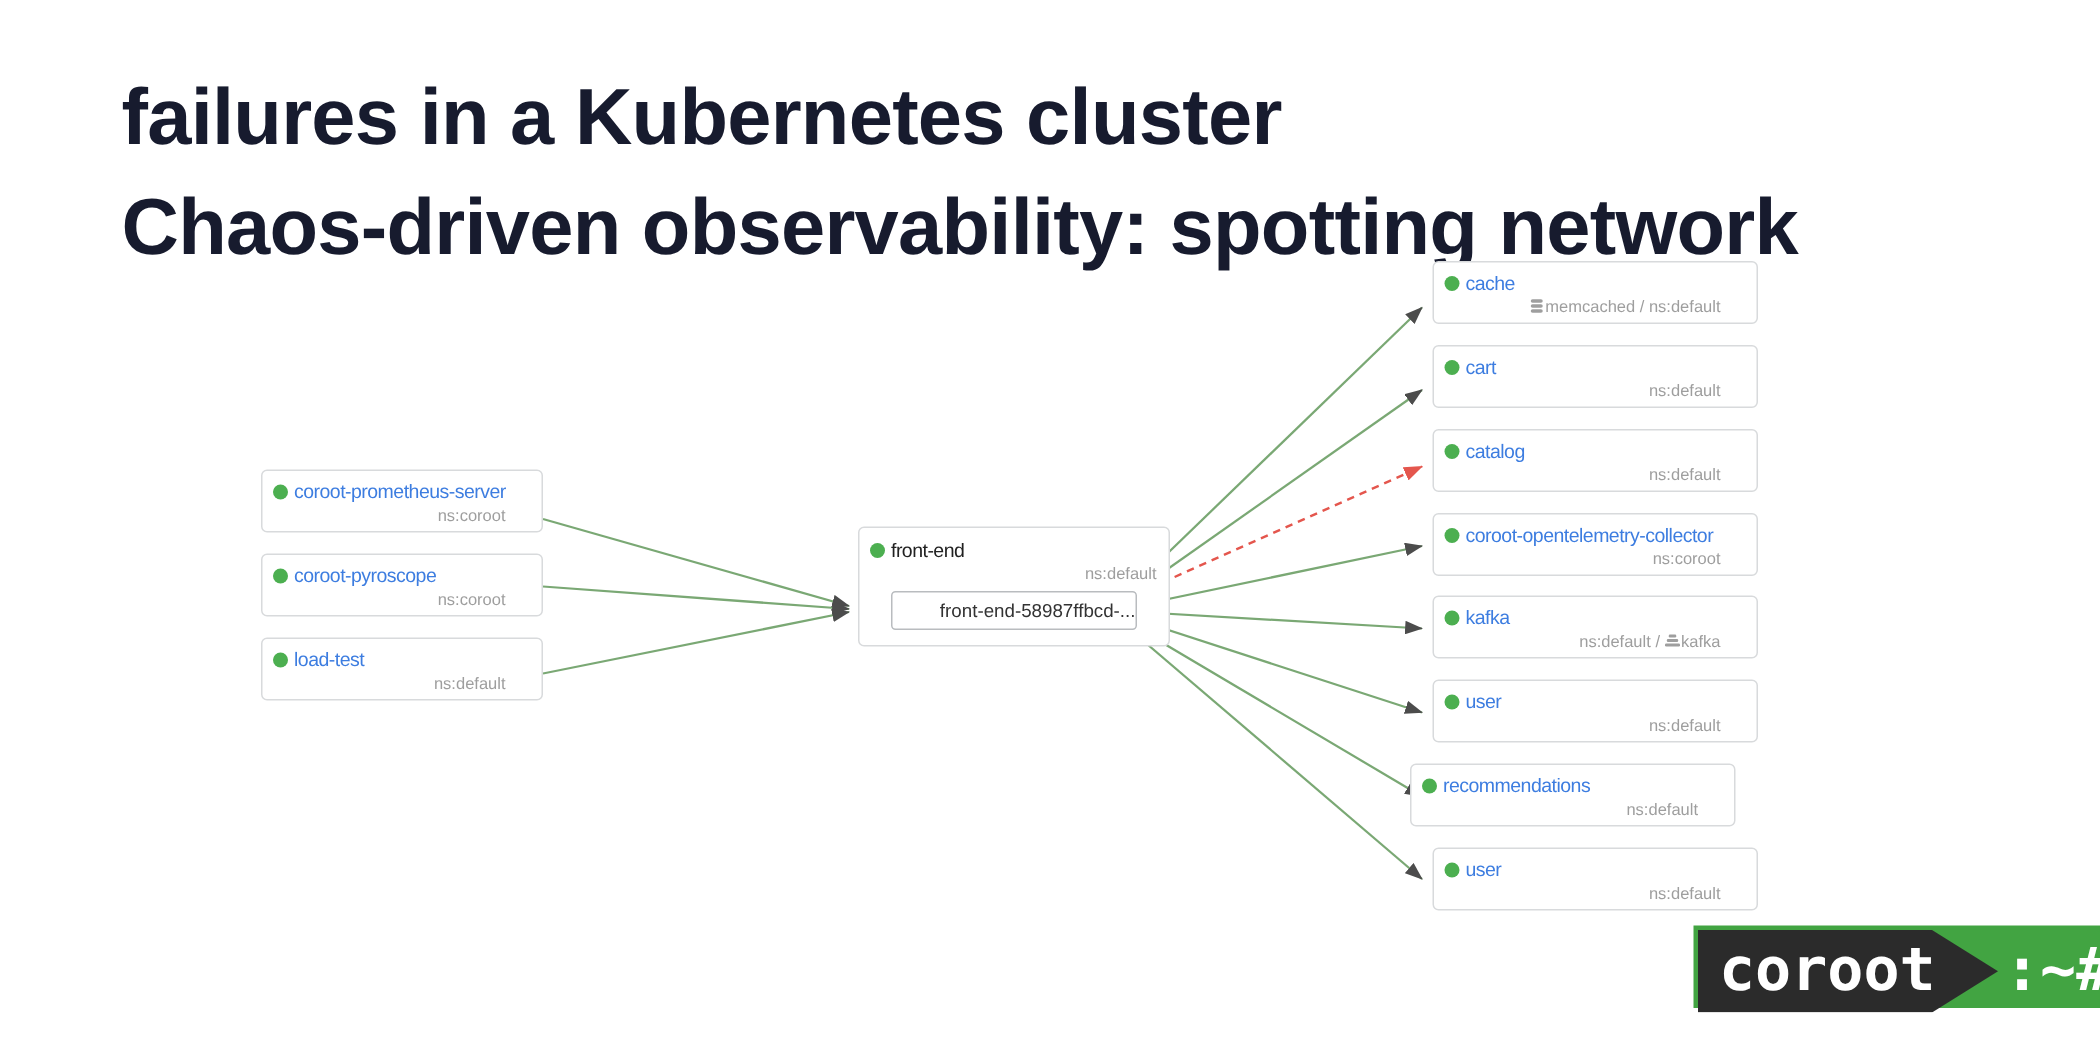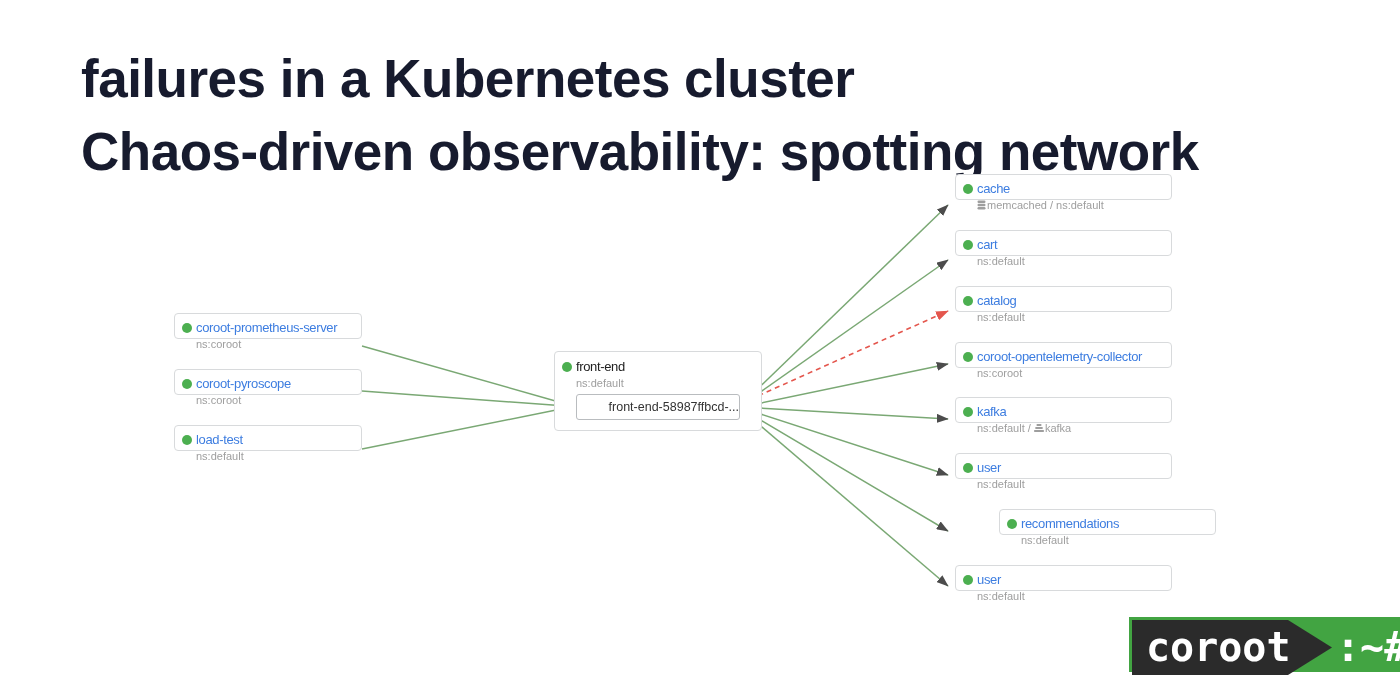--- a/index.html
+++ b/index.html
@@ -10,37 +10,37 @@
   
   .heading{
     position:absolute;left:81px;top:42px;
     font-weight:700;font-size:53px;line-height:73px;letter-spacing:-0.5px;
     color:#171b2e;
   }
   
   .edges{position:absolute;left:0;top:0;width:1400px;height:700px;}
   .node{
     position:absolute;background:#ffffff;border:1px solid #d8dadc;border-radius:4px;
-    box-sizing:border-box;padding:5px 24px 0 21px;height:26px;
+    box-sizing:border-box;padding:5px 24px 0 21px;height:42px;
   }
   .node .dot{
     position:absolute;left:7px;top:9px;width:10px;height:10px;border-radius:50%;
     background:#4caf50;
   }
   .node-name{
     display:block;font-size:13px;letter-spacing:-0.35px;line-height:17px;
     color:#3d7de0;white-space:nowrap;cursor:pointer;text-decoration:none;
   }
   .node-name.dark{color:#212121;}
   .node-sub{
-    font-size:11px;line-height:14px;color:#9e9e9e;white-space:nowrap;margin-top:1px;
+    font-size:11px;line-height:14px;color:#9e9e9e;white-space:nowrap;margin-top:1px;text-align:right;
   }
   .node-sub .sub-icon{vertical-align:-1px;margin-right:1px;}
   .center-node{
-    position:absolute;left:554px;top:351px;width:208px;height:80px;
+    position:absolute;left:572px;top:351px;width:208px;height:80px;
     background:#ffffff;border:1px solid #d8dadc;border-radius:4px;box-sizing:border-box;
     padding:6px 8px 0 21px;
   }
   .center-node .dot{position:absolute;left:7px;top:10px;width:10px;height:10px;border-radius:50%;background:#4caf50;}
   .pod-box{
     position:absolute;left:21px;top:42px;width:164px;height:26px;
     background:#ffffff;border:1px solid #b9bcbf;border-radius:3px;box-sizing:border-box;
     font-size:12.5px;line-height:24px;color:#333333;text-align:right;white-space:nowrap;
     overflow:hidden;
   }
@@ -166,21 +166,21 @@
       </svg><span>kafka</span>
     </div>
   </div>
 
   <div class="node" style="left:955px;top:453px;width:217px">
     <span class="dot"></span>
     <span class="node-name">user</span>
     <div class="node-sub">ns:default</div>
   </div>
 
-  <div class="node" style="left:999px;top:509px;width:217px">
+  <div class="node" style="left:940px;top:509px;width:217px">
     <span class="dot"></span>
     <span class="node-name">recommendations</span>
     <div class="node-sub">ns:default</div>
   </div>
 
   <div class="node" style="left:955px;top:565px;width:217px">
     <span class="dot"></span>
     <span class="node-name">user</span>
     <div class="node-sub">ns:default</div>
   </div>

